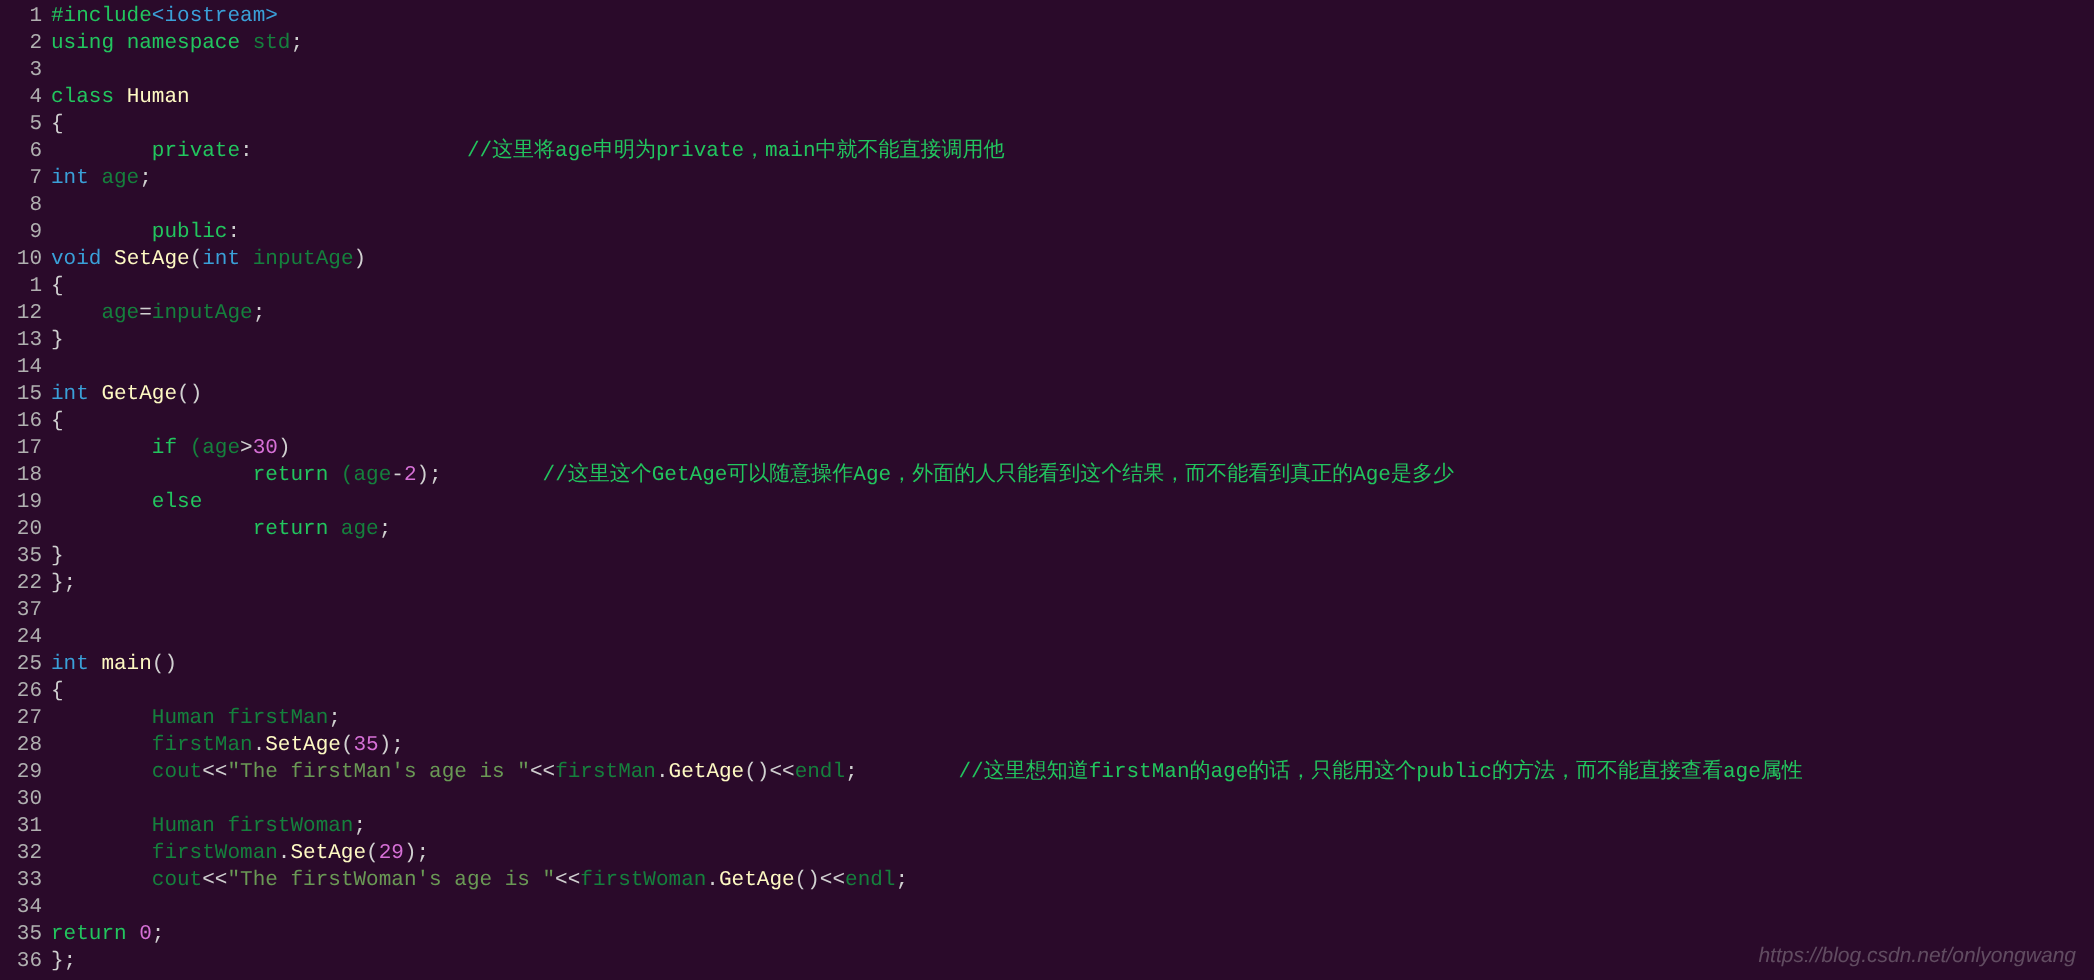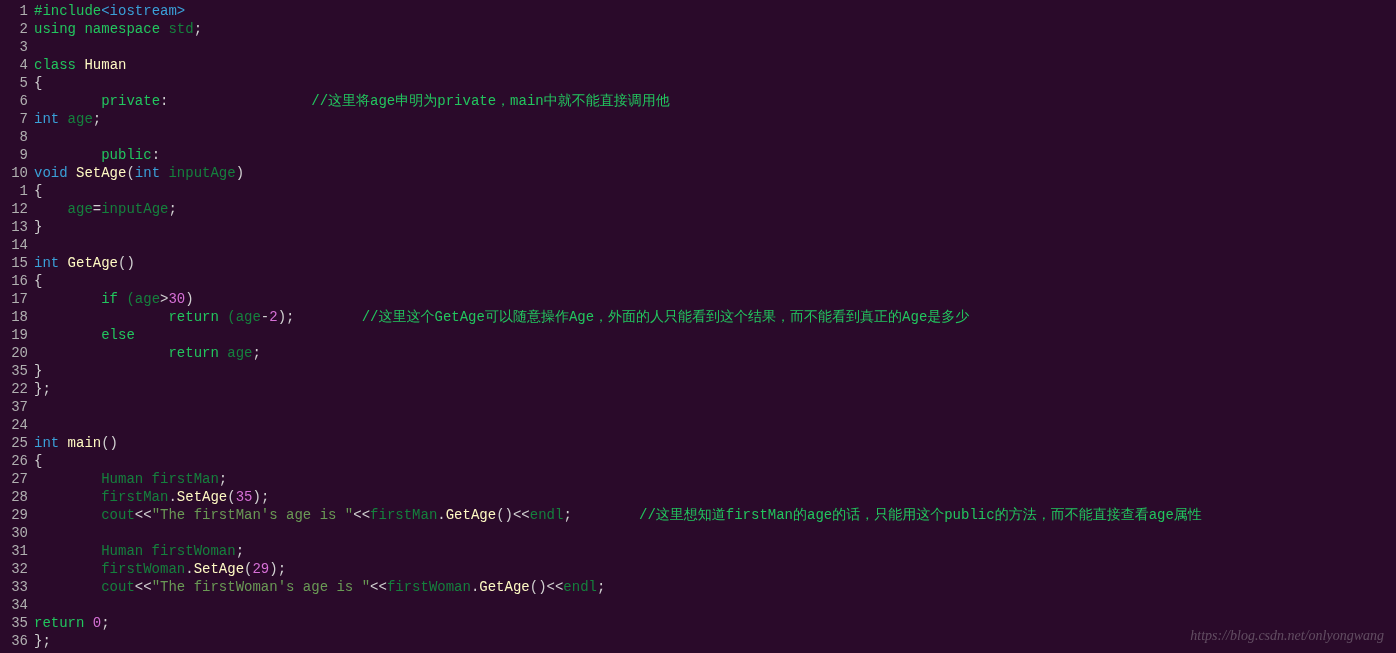--- a/index.html
+++ b/index.html
@@ -38,21 +38,21 @@
   .cmt { color: #22c55e; text-align: center; }     
   .fn { color: #fef9c3; }      
   .op { color: #d0d0d0; }      
   .punct { color: #d0d0d0; }
   .ident { color: #15803d; }   
   .watermark {
     position: absolute;
     right: 12px;
     bottom: 8px;
     color: rgba(200,200,200,0.35);
-    font-family: Liberation Serif, serif;
+    font-family: Liberation Sans, sans-serif;
     font-size: 14px;
     font-style: italic;
   }
 </style>
 </head>
 <body>
 
 <div class="editor">
   <div class="gutter" id="gutter">
       <div class="line">1</div>

